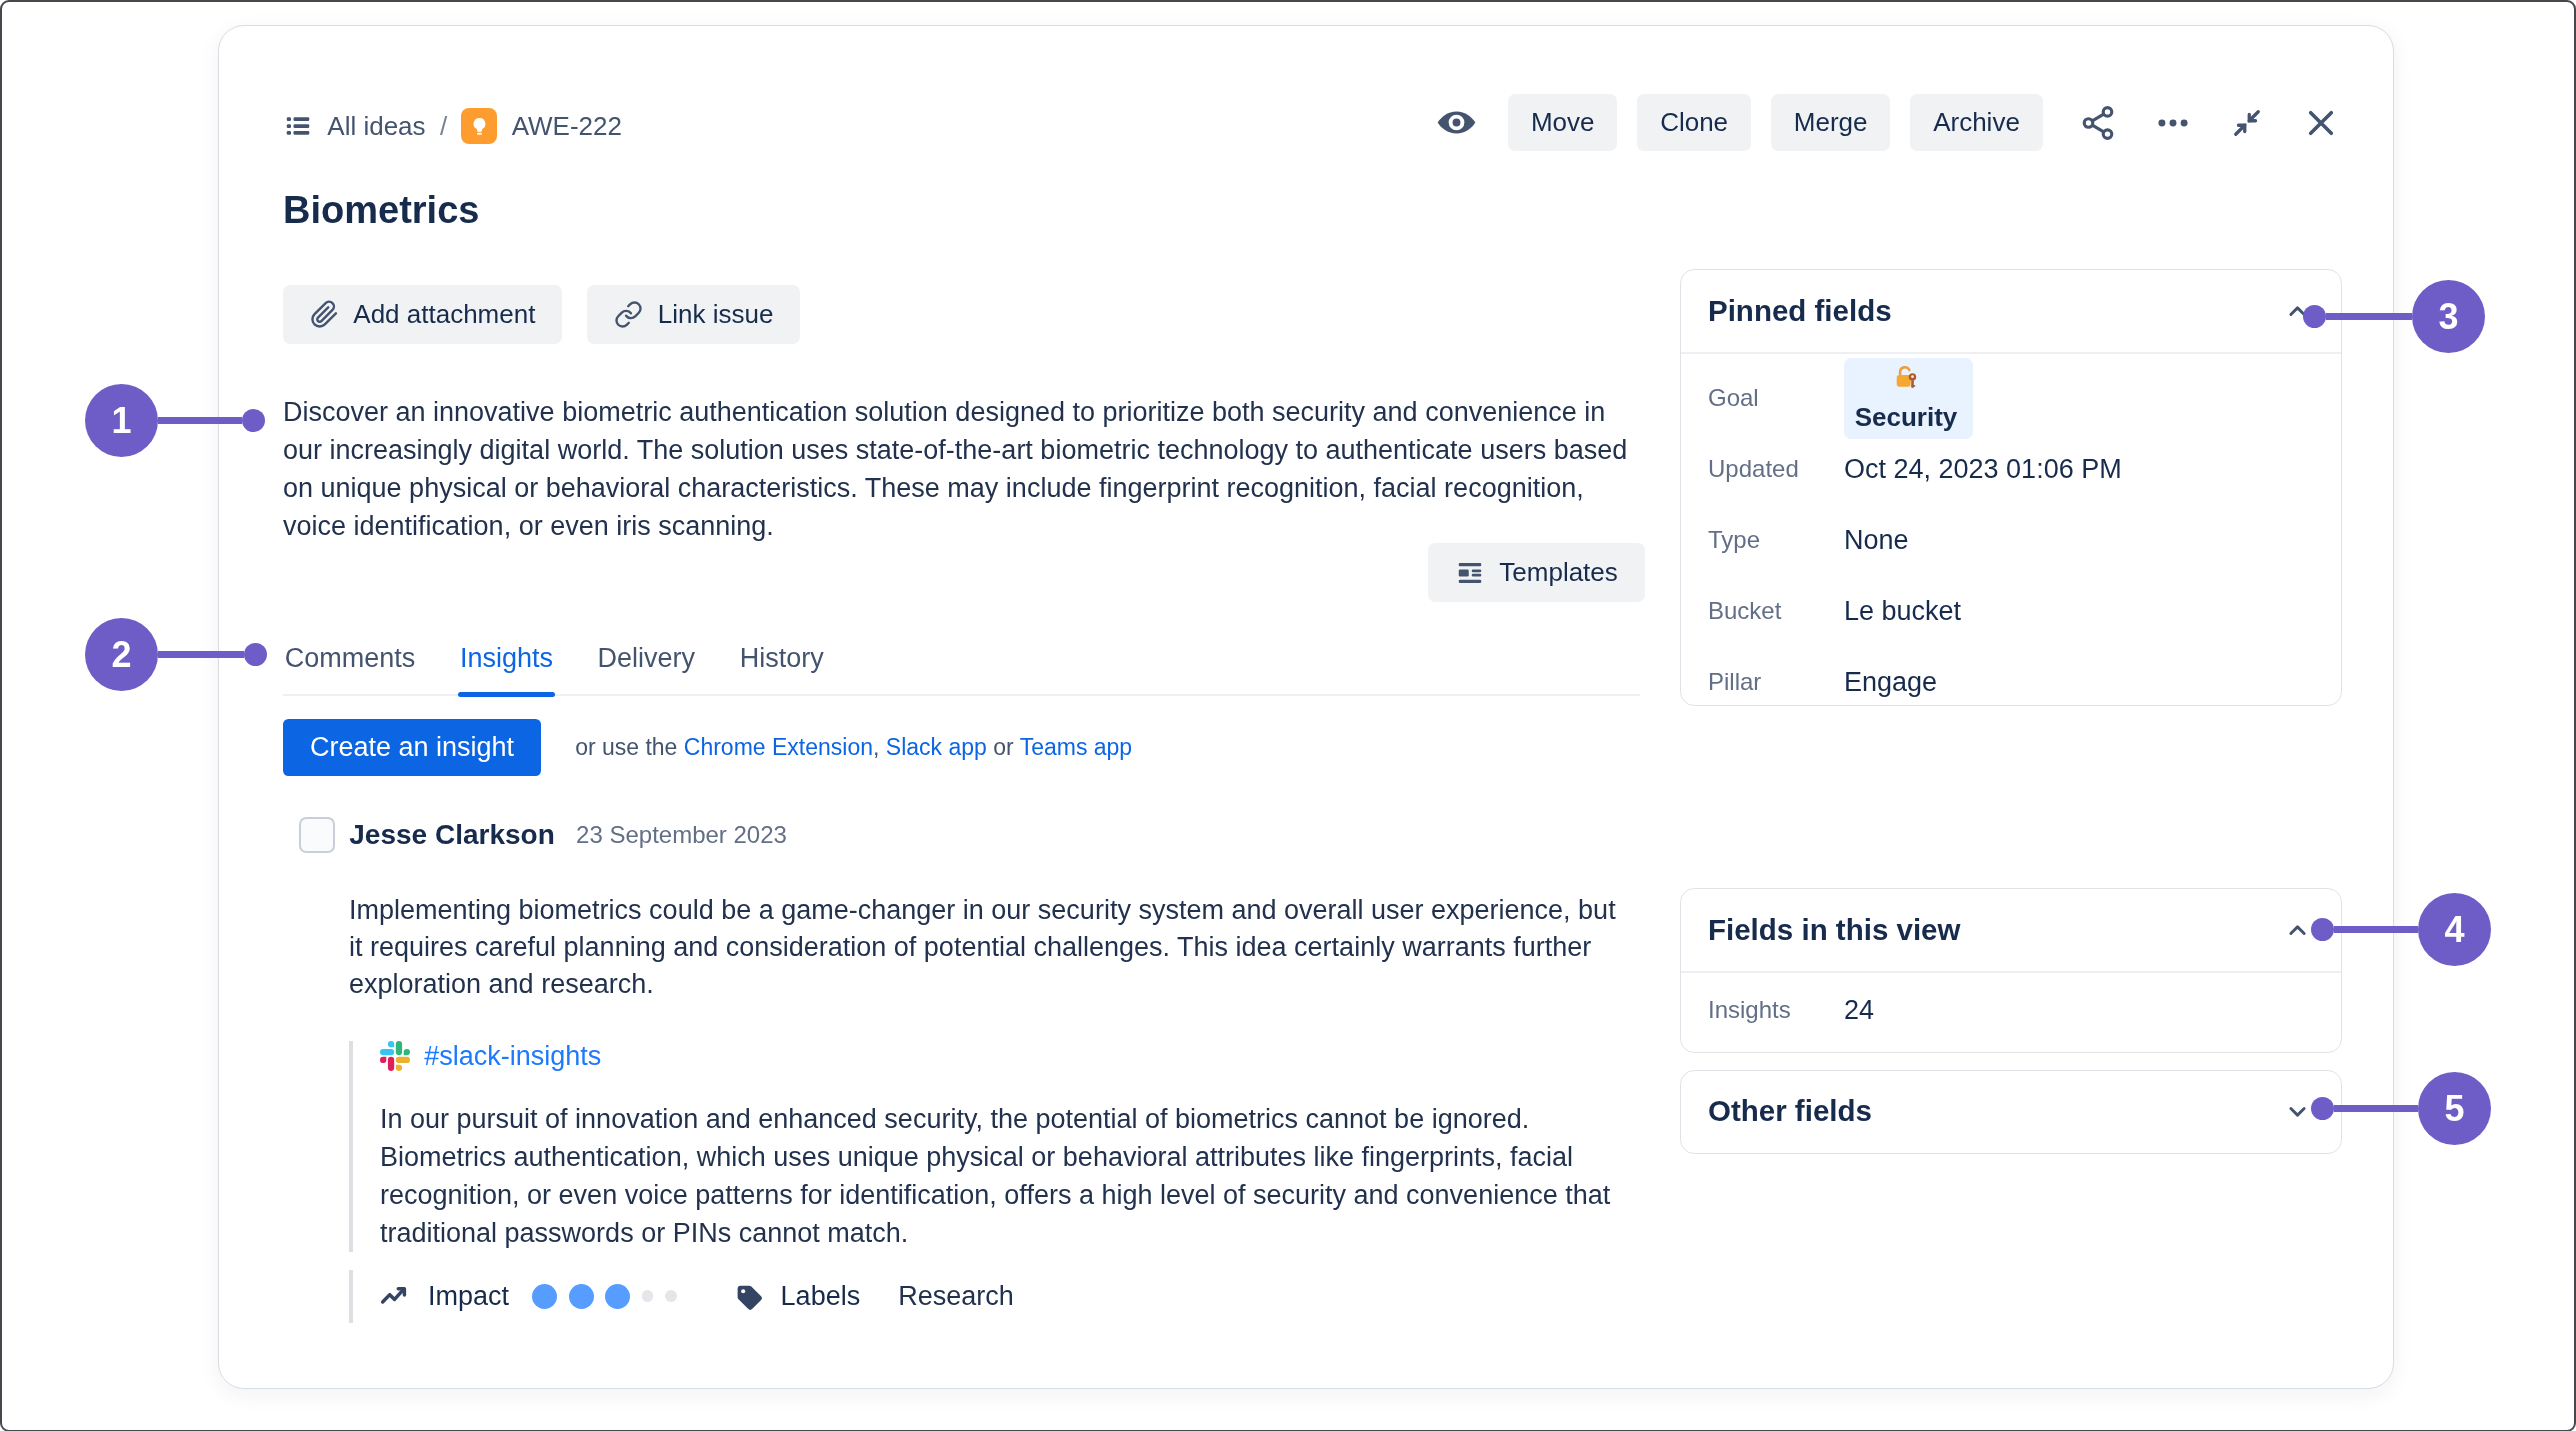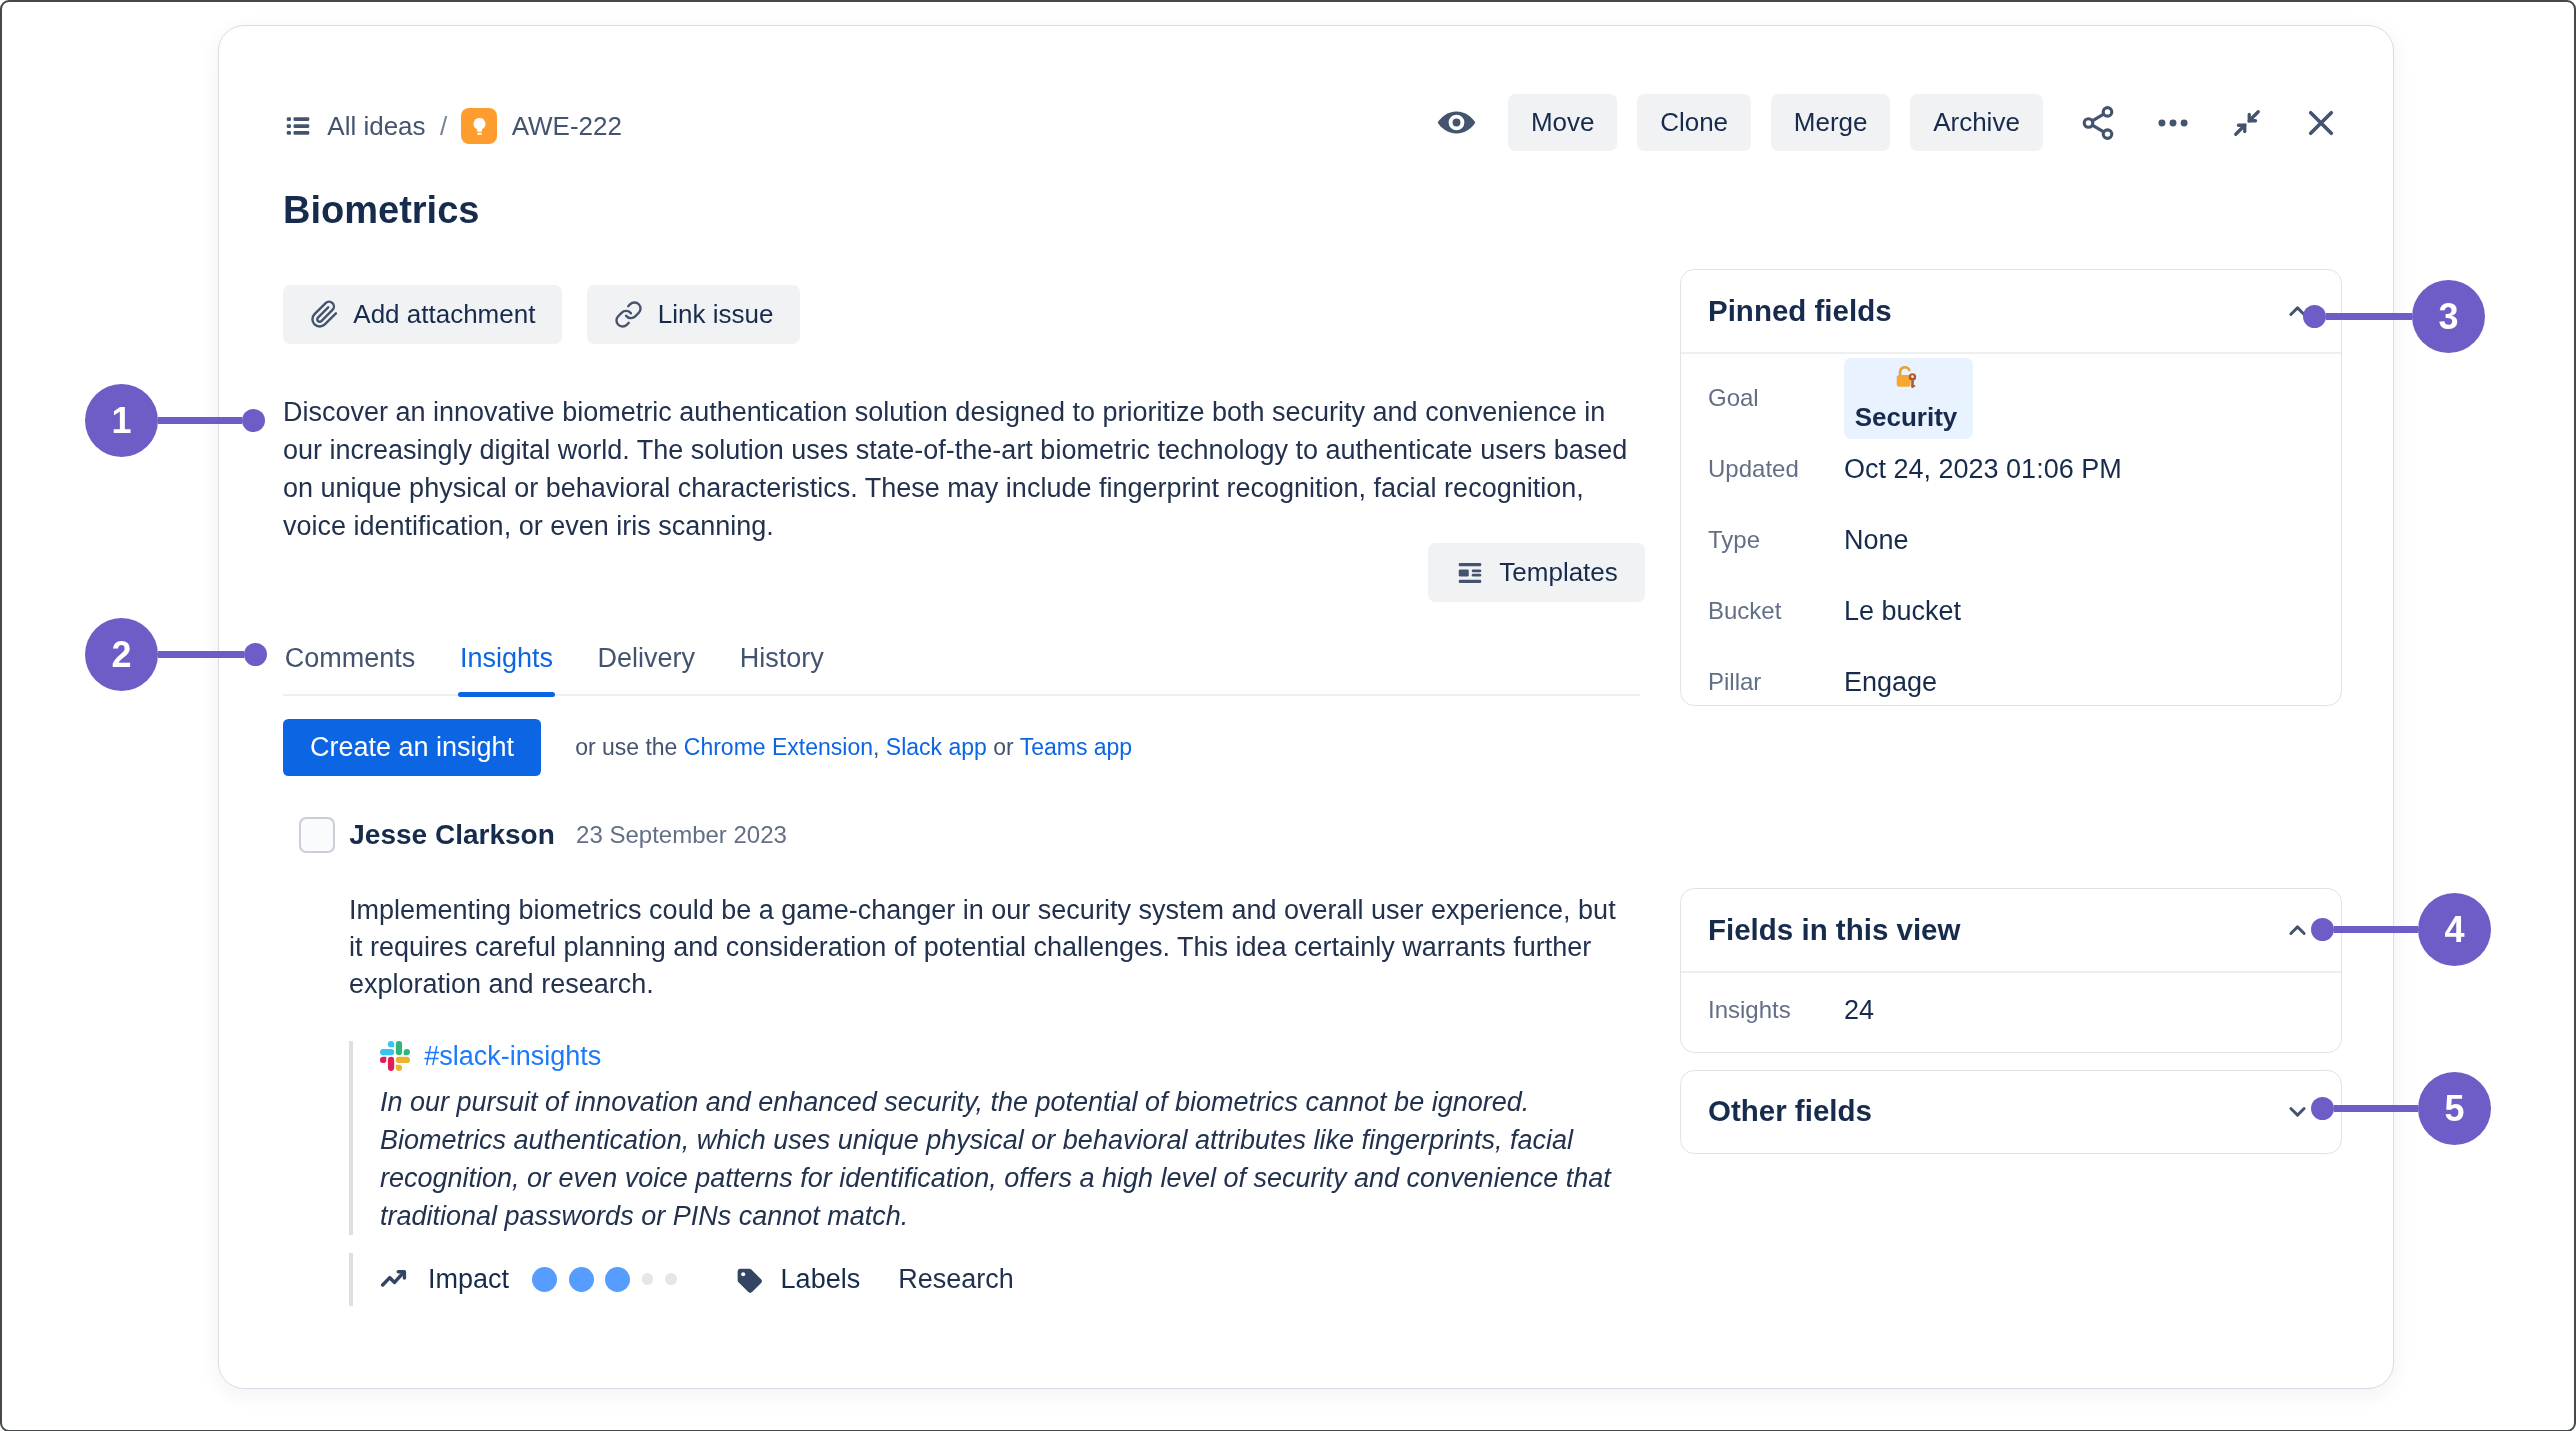--- a/index.html
+++ b/index.html
@@ -60,21 +60,21 @@
   
   .insight { position:absolute; left:80px; top:778px; width:1341px; }
   .insight-header { display:flex; align-items:center; gap:14.3px; padding-top:12.5px; }
   .checkbox { width:36px; height:36px; border:2.7px solid #C9CED8; border-radius:7.2px; background:#FAFBFC; cursor:pointer; }
   .insight-author { font-size:28px; font-weight:700; color:#172B4D; }
   .insight-date { font-size:24px; color:#626F86; margin-left:7px; }
   .insight-body { margin:39px 0 0 50px; width:1279px; font-size:27px; line-height:37px; color:#22324E; }
   .insight-quote { margin:38px 0 0 50px; border-left:4.5px solid #DCDFE4; padding-left:27px; }
   .slack-row { display:flex; align-items:center; gap:14.3px; }
   .slack-link { font-size:27px; color:#1D7AFC; text-decoration:none; cursor:pointer; }
-  .quote-text { margin-top:11px; width:1265px; font-size:27px; line-height:38px; color:#22324E;font-style:italic; }
+  .quote-text { margin-top:28px; width:1265px; font-size:27px; line-height:38px; color:#22324E; }
   .insight-meta { margin:18px 0 0 50px; border-left:4.5px solid #DCDFE4; padding:10.7px 0 10.7px 25px; display:flex; align-items:center; }
   .meta-label { font-size:27px; color:#172B4D; margin:0 23px 0 18px; }
   .dots { display:flex; align-items:center; gap:11.6px; }
   .dot { width:11.6px; height:11.6px; border-radius:50%; background:#E4E6EA; }
   .dot.filled { width:25px; height:25px; background:#579DFF; }
   .labels-group { display:flex; align-items:center; margin-left:57px; }
   .tag-text { font-size:27px; color:#172B4D; margin-left:18px; }
   .tag-value { font-size:27px; color:#22324E; margin-left:38px; }
   
   .panel { position:absolute; left:1461px; width:662px; border:1.8px solid #DFE3E8; border-radius:14.3px; background:#fff; overflow:hidden; }

